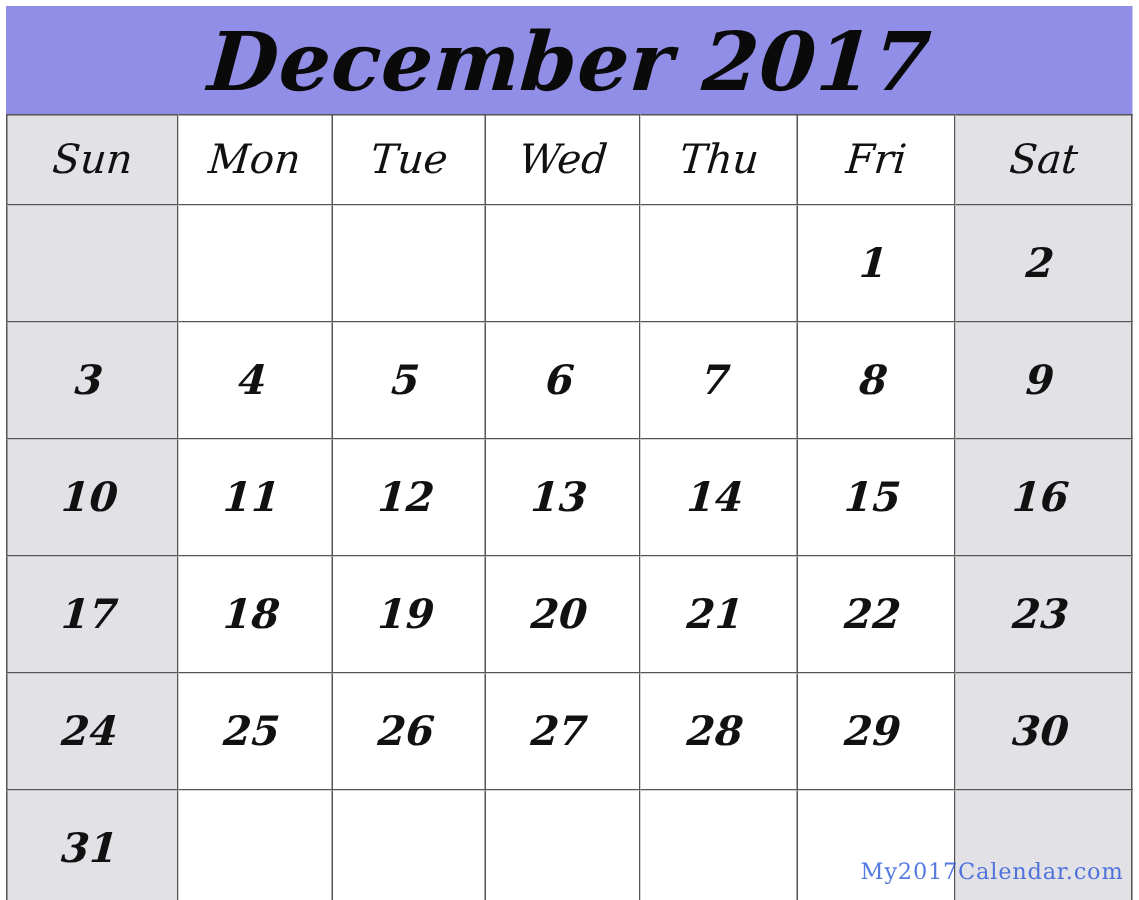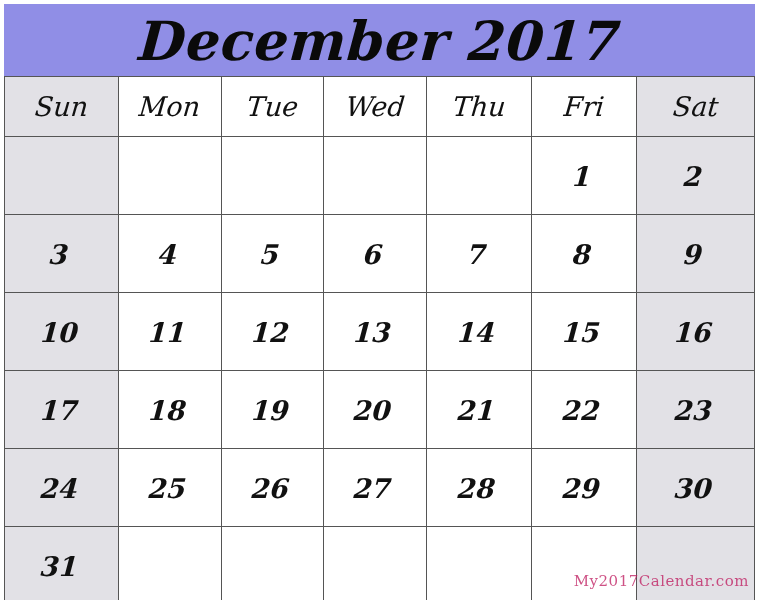--- a/index.html
+++ b/index.html
@@ -119,21 +119,21 @@
   }
 
   
   .watermark {
     position: absolute;
     right: 10px;
     bottom: 10px;
     font-family: "DejaVu Serif", "Liberation Serif", serif;
     font-size: 15px;
     letter-spacing: 0.5px;
-    color: #be185d;
+    color: #1d4ed8;
     opacity: 0.75;
     pointer-events: none;
     white-space: nowrap;
     text-align: center;
   }
 </style>
 </head>
 <body>
 
 <div id="calendar-root">

